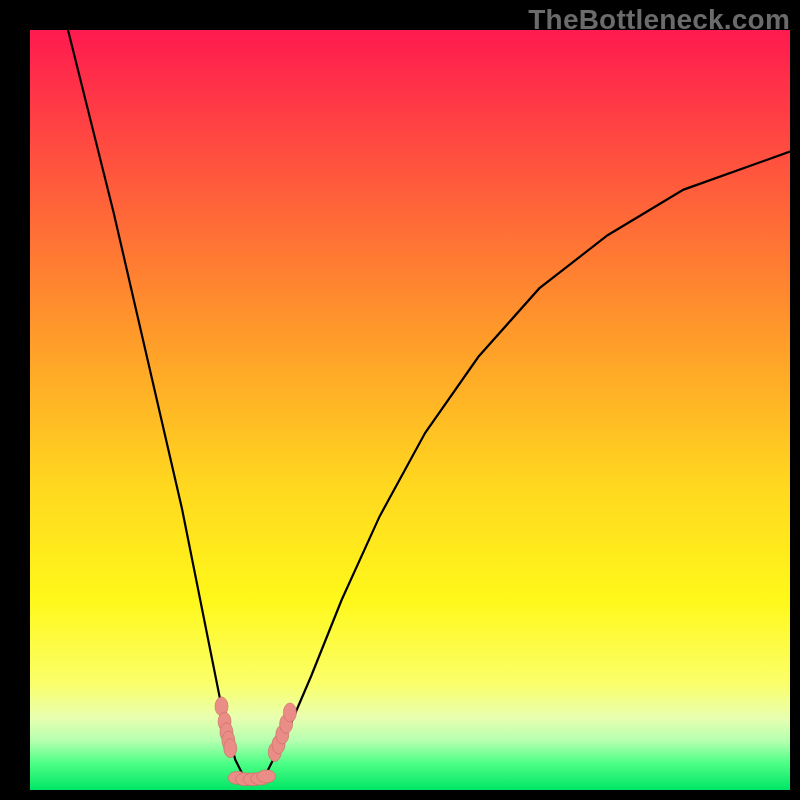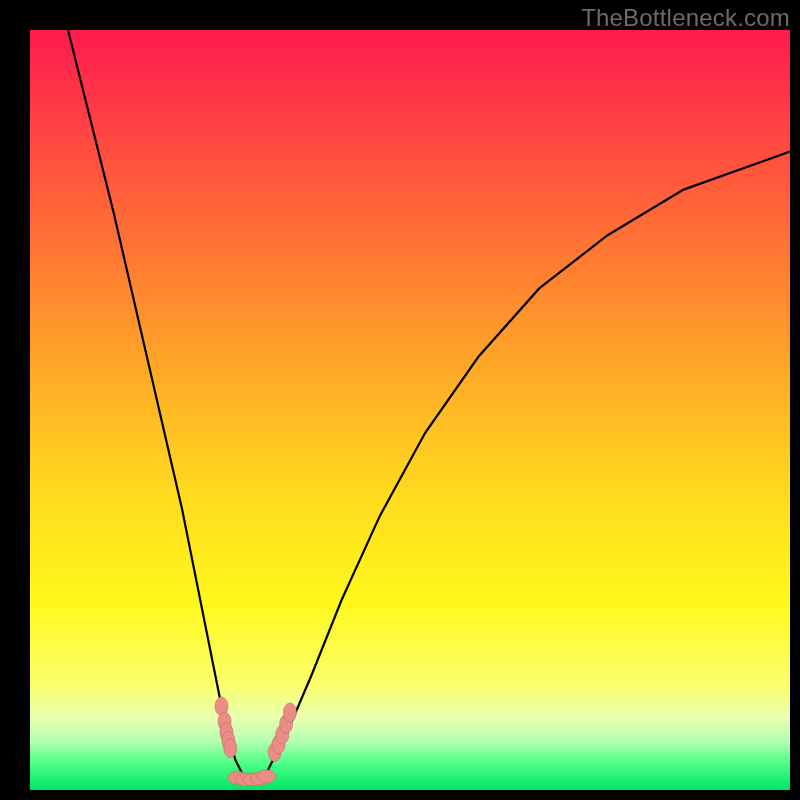--- a/index.html
+++ b/index.html
@@ -17,22 +17,22 @@
     top: 0;
     width: 800px;
     height: 800px;
     background: #000;
   }
   .watermark {
     position: absolute;
     top: 4px;
     right: 10px;
     color: #6b6b6b;
-    font-size: 24px;
-    font-weight: 400;
+    font-size: 28px;
+    font-weight: 700;
     letter-spacing: 0.2px;
   }
   .plot {
     position: absolute;
     left: 30px;
     top: 30px;
     width: 760px;
     height: 760px;
   }
   .plot svg {

